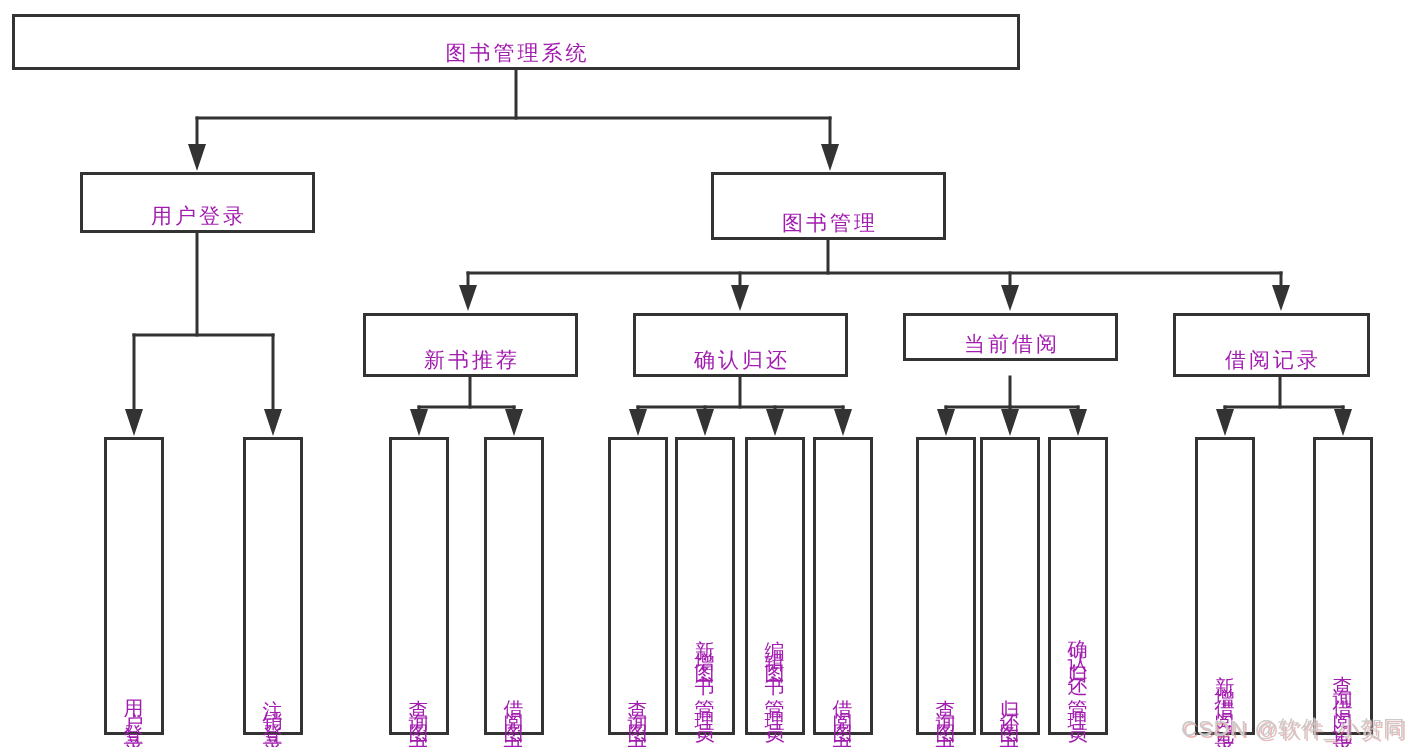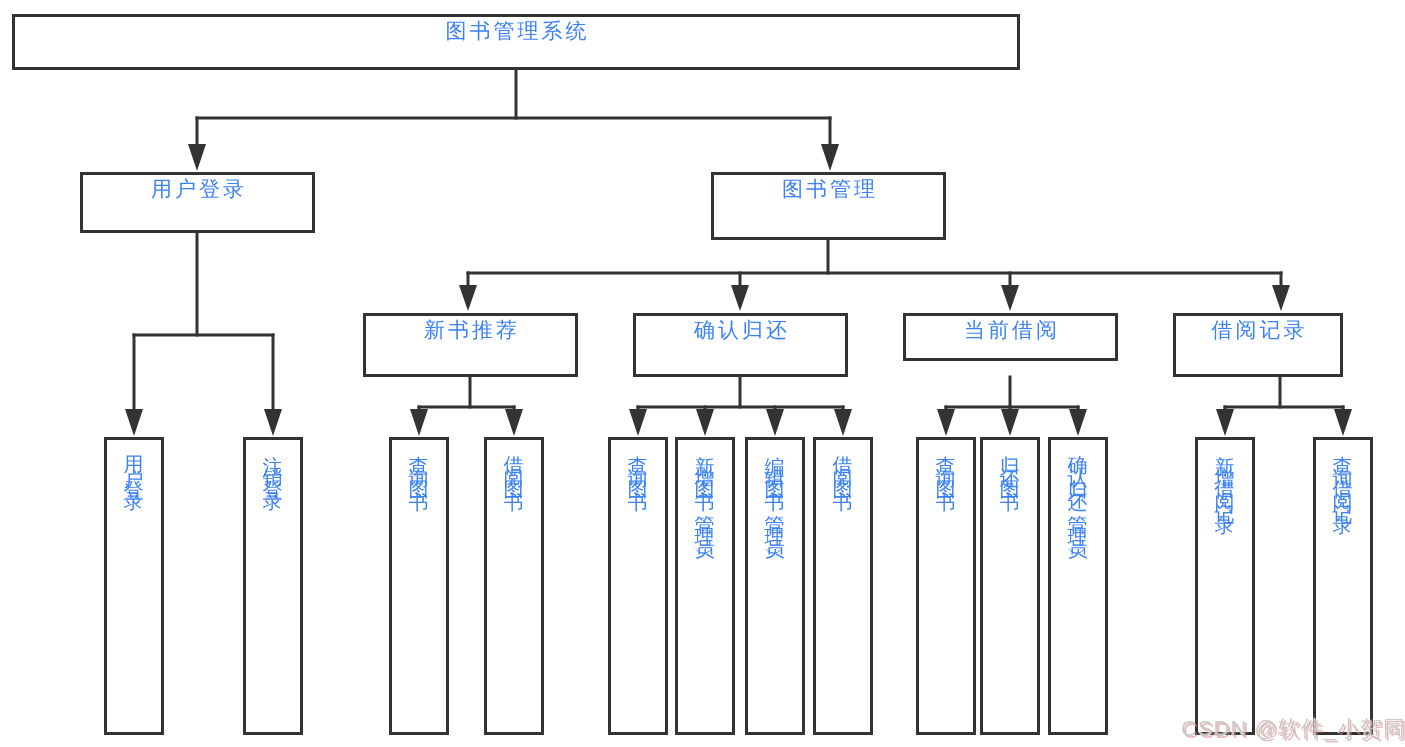--- a/index.html
+++ b/index.html
@@ -4,22 +4,22 @@
 <style>
   html,body { margin:0; padding:0; background:#ffffff; }
   .stage {
     position:relative; width:1405px; height:747px; background:#ffffff;
     font-family:"Liberation Sans", sans-serif; overflow:hidden;
   }
   .wires { position:absolute; left:0; top:0; z-index:1; }
   .box {
     position:absolute; box-sizing:border-box; z-index:2;
     border:3px solid #333333; background:#ffffff;
-    display:flex; align-items:flex-start; justify-content:center;
-    color:#3b82f6;
+    display:flex; align-items:flex-end; justify-content:center;
+    color:#a21caf;
   }
   .box .lbl { font-size:21px; letter-spacing:3px; text-indent:3px; white-space:nowrap; }
   .leaf .lbl {
     writing-mode:vertical-rl; text-orientation:mixed;
     font-size:20px; line-height:1; letter-spacing:12px; text-indent:0;
     white-space:nowrap;
   }
   .watermark {
     position:absolute; z-index:6; left:1181px; top:714px;
     font-size:22px; letter-spacing:1px; color:#ccc9c9;
@@ -118,21 +118,21 @@
 
   <div class="box" style="left:363px; top:313px; width:215px; height:64px;font-family:Liberation Mono, monospace;">
     <span class="lbl">新书推荐</span>
   </div>
   <div class="box" style="left:633px; top:313px; width:215px; height:64px;">
     <span class="lbl">确认归还</span>
   </div>
   <div class="box" style="left:903px; top:313px; width:215px; height:48px;">
     <span class="lbl">当前借阅</span>
   </div>
-  <div class="box" style="left:1173px; top:313px; width:170px; height:64px;">
+  <div class="box" style="left:1173px; top:313px; width:197px; height:64px;">
     <span class="lbl">借阅记录</span>
   </div>
 
   <div class="box leaf" style="left:104px; top:437px; width:60px; height:298px;">
     <span class="lbl">用户登录</span>
   </div>
   <div class="box leaf" style="left:243px; top:437px; width:60px; height:298px;">
     <span class="lbl">注销登录</span>
   </div>
 

